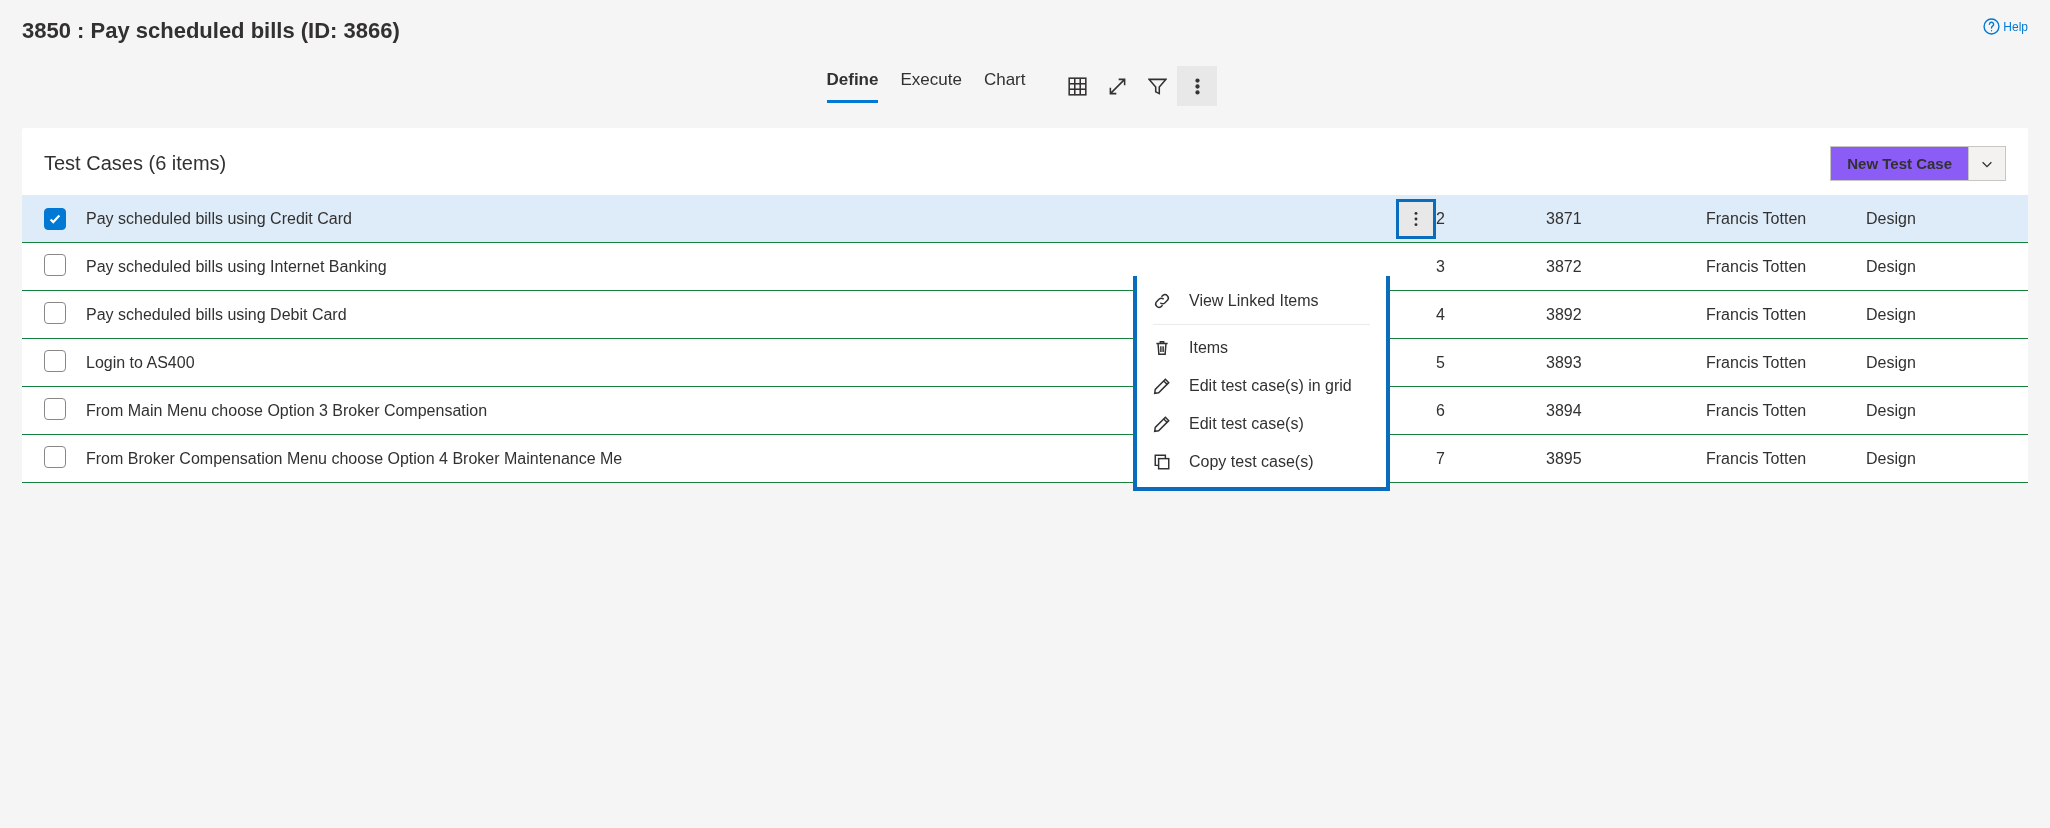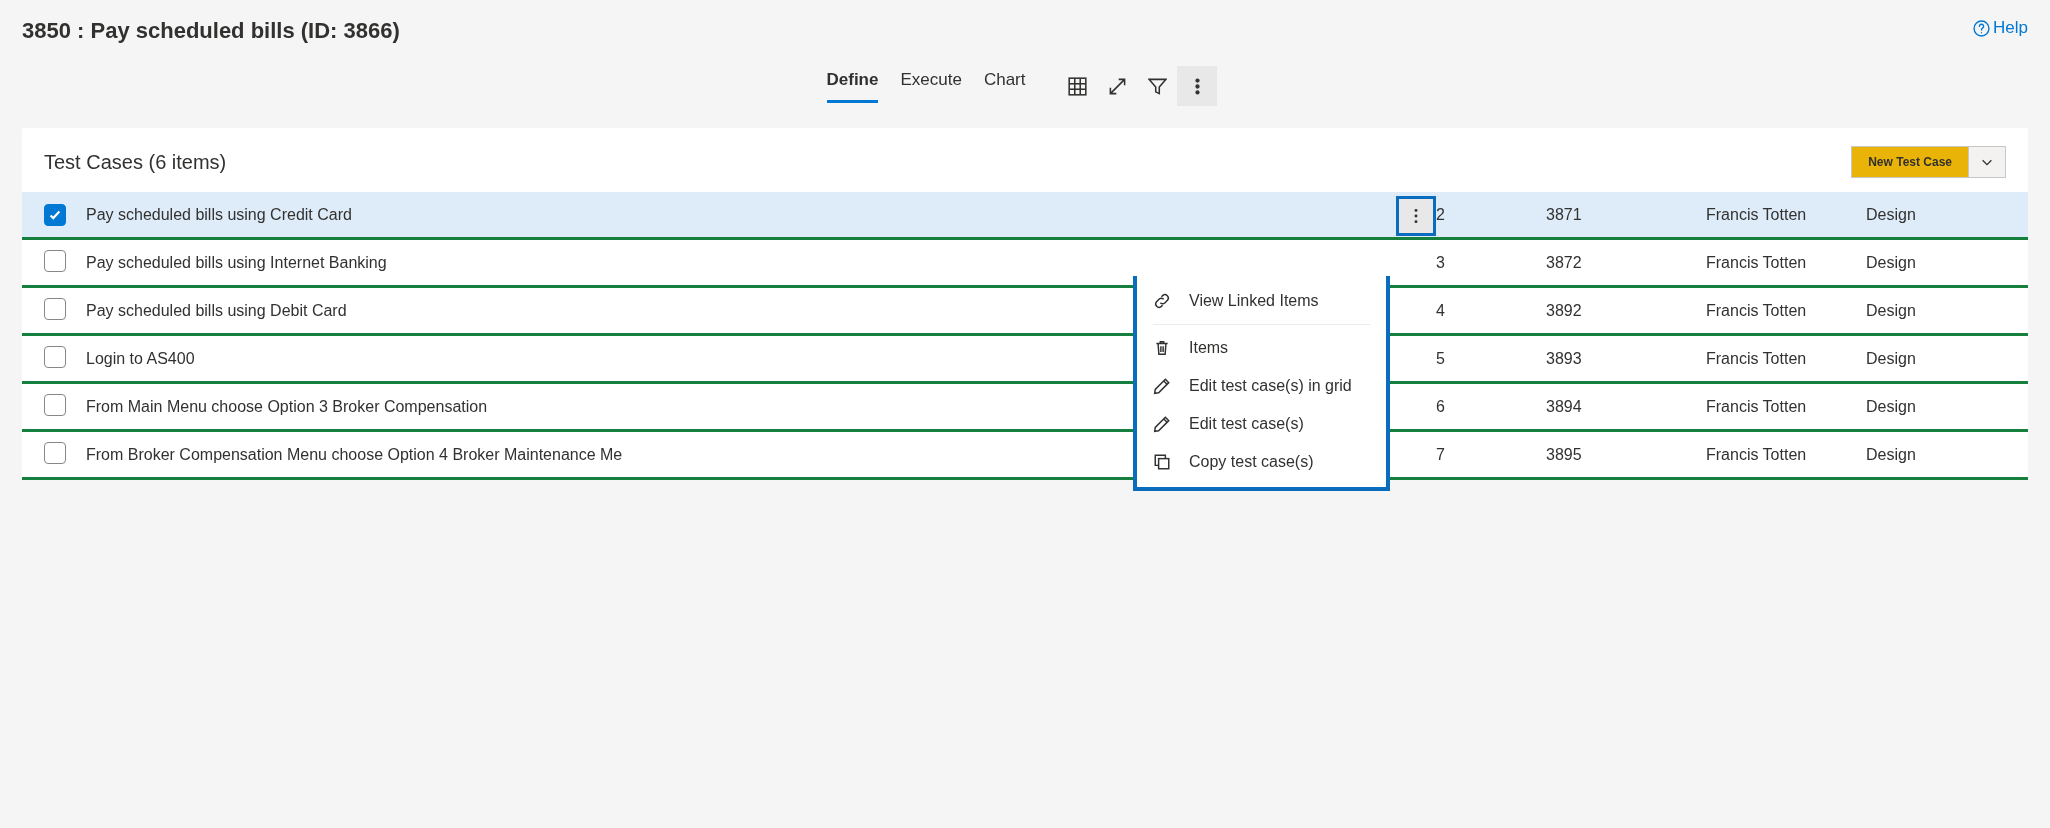--- a/index.html
+++ b/index.html
@@ -1,43 +1,43 @@
 <!DOCTYPE html>
 <html><head>
   <meta charset="utf-8">
   <style>
     * { margin: 0; padding: 0; box-sizing: border-box; font-family: "Segoe UI", -apple-system, sans-serif; }
     body { background: #f5f5f5; color: #323130; font-size: 14px; }
 
     .header { padding: 18px 22px 0 22px; }
     .title-row { display: flex; justify-content: space-between; align-items: flex-start; text-align: right; }
     .page-title { font-size: 22px; font-weight: 600; }
-    .help-link { color: #0078d4; font-size: 17px; display: inline-flex; align-items: center; gap: 3px; cursor: pointer; }
+    .help-link { color: #0078d4; font-size: 12px; display: inline-flex; align-items: center; gap: 3px; cursor: pointer; }
     .help-link svg { width: 17px; height: 17px; }
 
     .tabs-row { display: flex; justify-content: center; align-items: center; margin-top: 22px; gap: 32px; }
     .tabs { display: flex; gap: 22px; }
     .tab { font-size: 17px; color: #323130; padding-bottom: 10px; cursor: pointer; border-bottom: 3px solid transparent; }
     .tab.active { font-weight: 600; border-bottom-color: #0078d4; }
 
     .toolbar-icons { display: flex; gap: 0; align-items: center; padding-right: 6px; }
     .toolbar-btn { width: 40px; height: 40px; display: inline-flex; align-items: center; justify-content: center; cursor: pointer; }
     .toolbar-btn svg { width: 19px; height: 19px; stroke: #323130; }
     .toolbar-btn.more { background: #e8e8e8; }
 
     .card { background: #fff; margin: 22px; border-radius: 2px; }
     .card-header { display: flex; justify-content: space-between; align-items: center; padding: 18px 22px 14px 22px; }
     .card-title { font-size: 20px; }
     .split-button { display: flex; border: 1px solid #c8c6c4; }
-    .split-main { background: #eab308; padding: 8px 16px; font-size: 12px; font-weight: 600; cursor: pointer; border-right: 1px solid #c8c6c4; }
+    .split-main { background: #8b5cf6; padding: 8px 16px; font-size: 15px; font-weight: 600; cursor: pointer; border-right: 1px solid #c8c6c4; }
     .split-drop { background: #f3f2f1; width: 36px; display: inline-flex; align-items: center; justify-content: center; cursor: pointer; }
 
     .grid { width: 100%; }
     .grid-head { display: flex; align-items: center; height: 44px; border-bottom: 1px solid #edebe9; padding: 0 22px; color: #605e5c; font-size: 15px; }
-    .grid-row { display: flex; align-items: center; height: 48px; border-bottom: 3px solid #15803d; padding: 0 22px; font-size: 16px; position: relative; }
+    .grid-row { display: flex; align-items: center; height: 48px; border-bottom: 1px solid #15803d; padding: 0 22px; font-size: 16px; position: relative; }
     .grid-row.selected { background: #deecf9; }
 
     .col-check { width: 42px; flex: none; }
     .col-title { flex: 1; min-width: 0; white-space: nowrap; overflow: hidden; text-overflow: clip; padding-right: 50px; }
     .col-order { width: 110px; flex: none; }
     .col-tcid { width: 160px; flex: none; }
     .col-assigned { width: 160px; flex: none; }
     .col-state { width: 140px; flex: none; }
 
     .checkbox { width: 22px; height: 22px; border-radius: 4px; border: 1.5px solid #8a8886; display: inline-flex; align-items: center; justify-content: center; cursor: pointer; }

